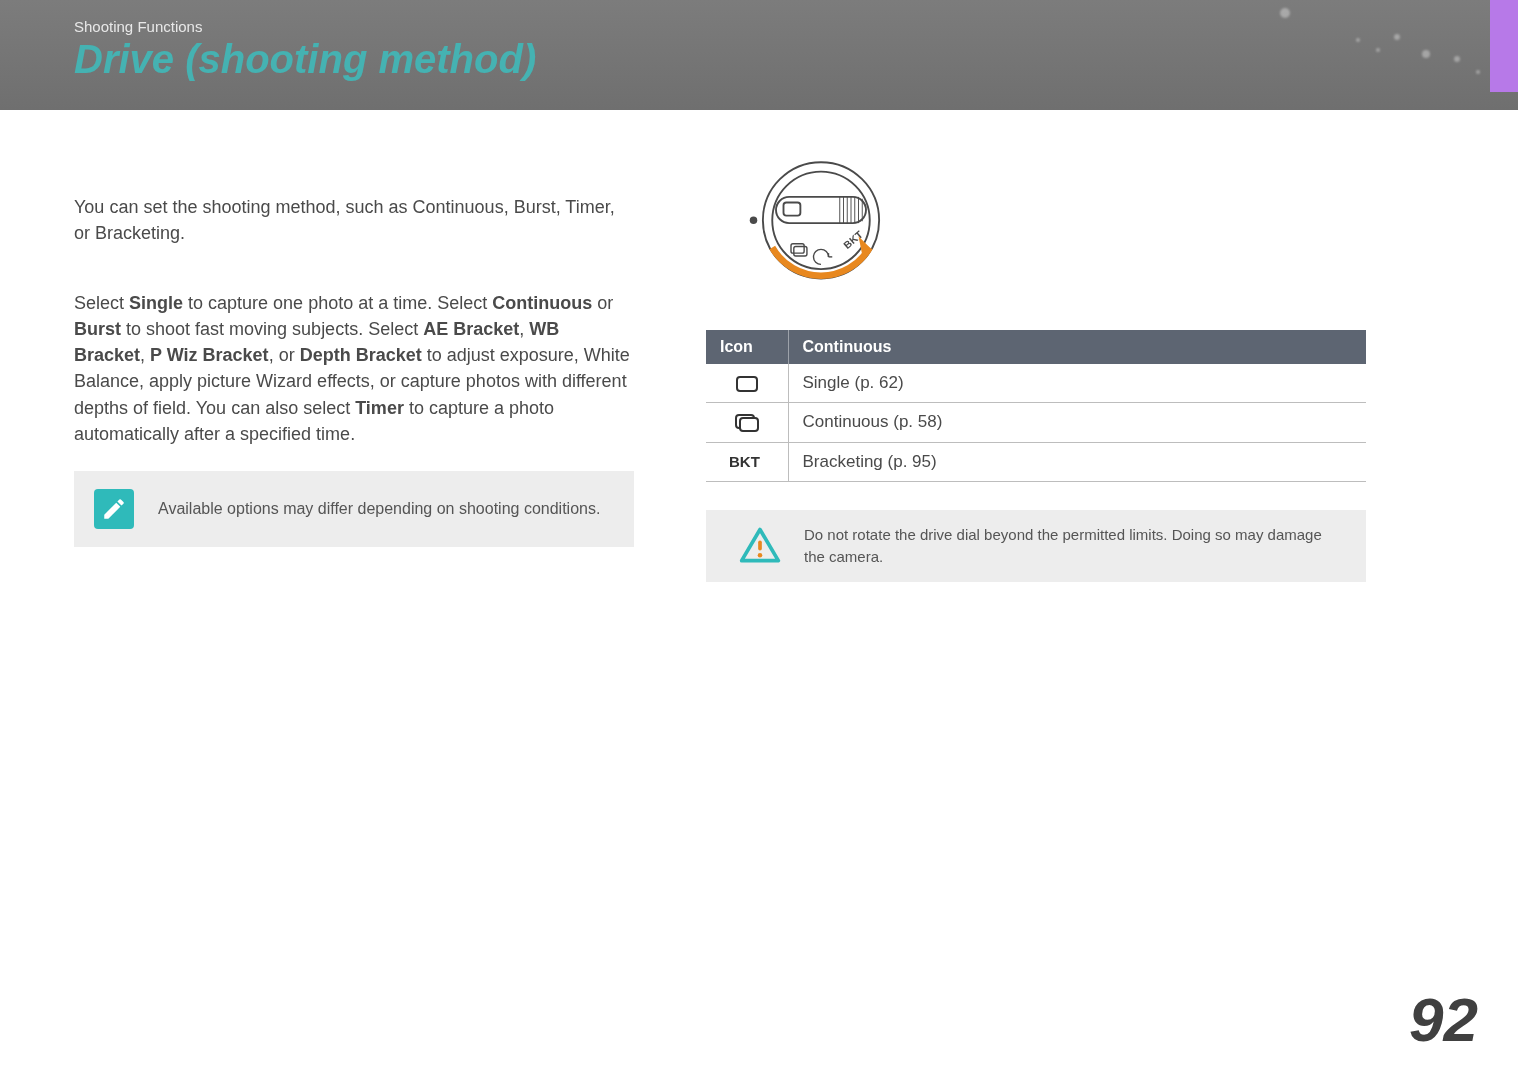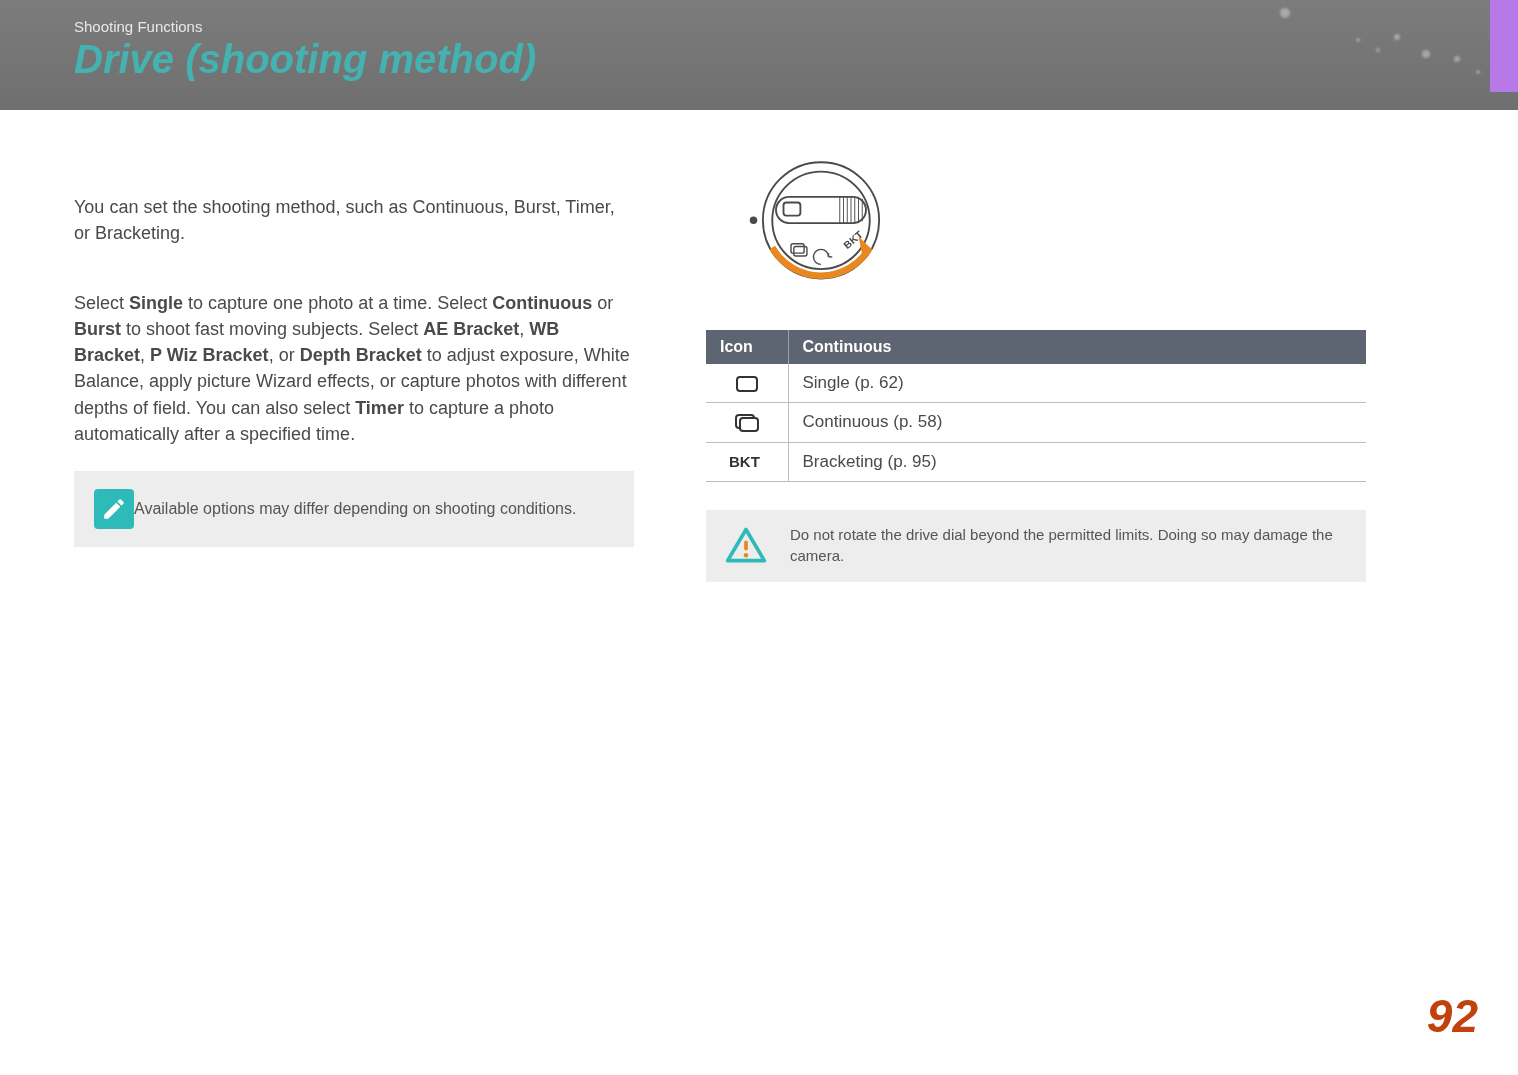--- a/index.html
+++ b/index.html
@@ -57,20 +57,21 @@
   .intro { font-size: 18px; line-height: 1.45; color: #4a4a4a; margin-top: 44px; }
   .para { margin-bottom: 24px; }
   strong { font-weight: 700; }
 
   
   .note {
     background: #ededed;
     display: flex;
     align-items: center;
     padding: 18px 20px;
+    gap: 24px;
     margin-top: 24px;
   }
   .note-icon {
     width: 40px; height: 40px;
     background: #2fbaba;
     border-radius: 4px;
     display: flex; align-items: center; justify-content: center;
     flex-shrink: 0;
   }
   .note-text { font-size: 16px; color: #555; }
@@ -96,36 +97,36 @@
     padding: 9px 14px;
     vertical-align: middle;
   }
   .icon-table td.icon-cell { text-align: center; border-right: 1px solid #bdbdbd; }
   .icon-svg { display: inline-block; vertical-align: middle; }
 
   
   .warn {
     background: #ededed;
     display: flex;
-    align-items: flex-start;
-    padding: 14px 18px;
+    align-items: center;
+    padding: 14px 32px;
     gap: 22px;
     margin-top: 28px;
   }
   .warn-icon { width: 44px; height: 44px; flex-shrink: 0; }
   .warn-text { font-size: 15px; line-height: 1.45; color: #555; }
 
   
   .pagenum {
     position: absolute;
-    bottom: 32px; right: 40px;
-    font-size: 46px;
+    bottom: 20px; right: 40px;
+    font-size: 62px;
     font-style: italic;
     font-weight: 600;
-    color: #c2410c;
+    color: #404040;
   }
 </style>
 </head>
 <body>
 
 <div class="page">
 
   <div class="band">
     <div class="breadcrumb">Shooting Functions</div>
     <div class="title">Drive (shooting method)</div>

